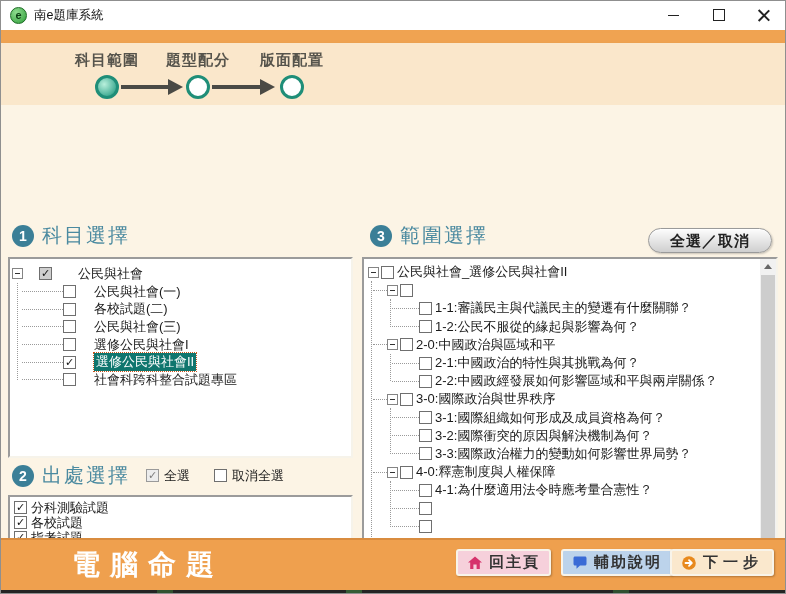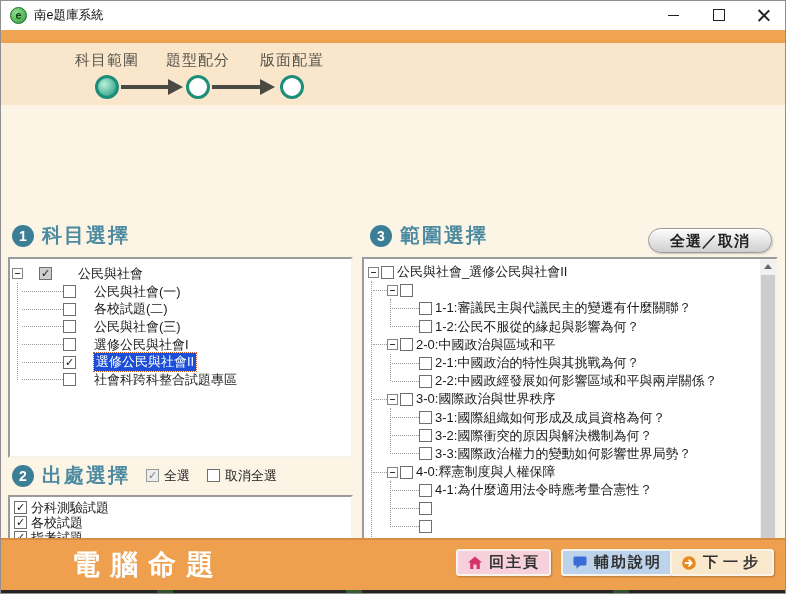--- a/index.html
+++ b/index.html
@@ -21,46 +21,46 @@
   .ic-min{width:11px;height:1px;background:#222}
   .ic-max{width:10px;height:10px;border:1px solid #222}
   .ic-close{position:relative;width:12px;height:12px}
   .ic-close::before,.ic-close::after{content:"";position:absolute;left:5px;top:-1px;width:1.6px;height:15px;background:#222}
   .ic-close::before{transform:rotate(45deg)}
   .ic-close::after{transform:rotate(-45deg)}
 
   
   .strip{position:absolute;left:0;top:30px;width:786px;height:13px;background:#F0A351}
   .wizard{position:absolute;left:0;top:43px;width:786px;height:62px;background:#FAE7CB;box-shadow:0 3px 5px rgba(125,110,85,.35)}
-  .wz-label{position:absolute;top:8px;width:120px;text-align:center;font-size:15px;font-weight:normal;color:#56544c;letter-spacing:1px}
+  .wz-label{position:absolute;top:8px;width:120px;text-align:center;font-size:15px;font-weight:bold;color:#56544c;letter-spacing:1px}
   .wz-circle{position:absolute;top:32px;width:18px;height:18px;border-radius:50%;border:3px solid #1F8E78;background:#fff;box-sizing:content-box}
   .wz-circle.active{background:radial-gradient(circle at 35% 35%,#b9f0dc,#18947a)}
   .wz-line{position:absolute;top:42px;height:4px;background:#4a4a45}
   .wz-head{position:absolute;top:36px;width:0;height:0;border-left:15px solid #4a4a45;border-top:8px solid transparent;border-bottom:8px solid transparent}
 
   
   .content{position:absolute;left:0;top:105px;width:786px;height:433px;background:#FCF4E5}
   .sec-header{position:absolute;display:flex;align-items:center}
   .sec-circle{width:22px;height:22px;border-radius:50%;background:#3B7F97;color:#fff;font-size:14px;font-weight:bold;line-height:22px;text-align:center}
-  .sec-title{margin-left:8px;font-size:20px;font-weight:bold;color:#4B8AA0;letter-spacing:2px}
+  .sec-title{margin-left:8px;font-size:20px;font-weight:normal;color:#4B8AA0;letter-spacing:2px}
 
   .box{position:absolute;background:#fff;border:2px solid;border-color:#9b9b9b #f6f3ea #f6f3ea #9b9b9b;box-sizing:border-box}
 
   .trow{display:flex;align-items:center;position:relative}
   .tlabel{font-size:13px;color:#1a1a1a;white-space:nowrap}
   .cb{width:13px;height:13px;border:1px solid #6f6f6f;background:#fff;box-sizing:border-box;
       font-size:11px;font-weight:bold;line-height:10px;text-align:center;color:#111;flex:0 0 13px;overflow:hidden}
   .cb.tri{background:#cfcfcf}
   .cb.dis{background:#ececec;color:#7c7c7c;border-color:#9a9a9a}
   .expander{width:11px;height:11px;border:1px solid #848484;background:#fff;position:relative;box-sizing:border-box;flex:0 0 11px}
   .expander::after{content:"";position:absolute;left:2px;right:2px;top:4px;height:1px;background:#333}
   .stub{border-top:1px dotted #9a9a9a;height:0}
   .guide{position:absolute;width:0;border-left:1px dotted #9a9a9a}
   .sp2{width:2px}.sp3{width:3px}.sp4{width:4px}.sp16{width:16px}.sp18{width:18px}.sp26{width:26px}
-  .sel{background:#1d4ed8;color:#fff;outline:1px dotted #c8561e;outline-offset:0;padding:0 2px}
+  .sel{background:#0f766e;color:#fff;outline:1px dotted #c8561e;outline-offset:0;padding:0 2px}
 
   
   .p1-box{left:8px;top:152px;width:345px;height:201px;padding:6px 0 0 0}
   .p1-box .trow{height:17.7px}
   .p1-root{padding-left:2px}
   .p1-child{padding-left:12px}
   .p1-child .stub{width:41px}
   .p1-guide{left:7px;top:24px;height:97px}
 
   
@@ -199,21 +199,21 @@
     </div>
   </div>
 
   <div class="sec-header" style="left:12px;top:357px">
     <span class="sec-circle">2</span>
     <span class="sec-title">出處選擇</span>
     <span class="p2-head-cb" style="margin-left:16px">
       <span class="cb dis">✓</span>
       <span class="hd-label dim">全選</span>
     </span>
-    <span class="p2-head-cb" style="margin-left:17px">
+    <span class="p2-head-cb" style="margin-left:24px">
       <span class="cb"></span>
       <span class="hd-label">取消全選</span>
     </span>
   </div>
   <div class="box p2-box">
     <div class="trow">
       <span class="cb">✓</span>
         <span class="sp4"></span>
       <span class="tlabel">分科測驗試題</span>
     </div>

